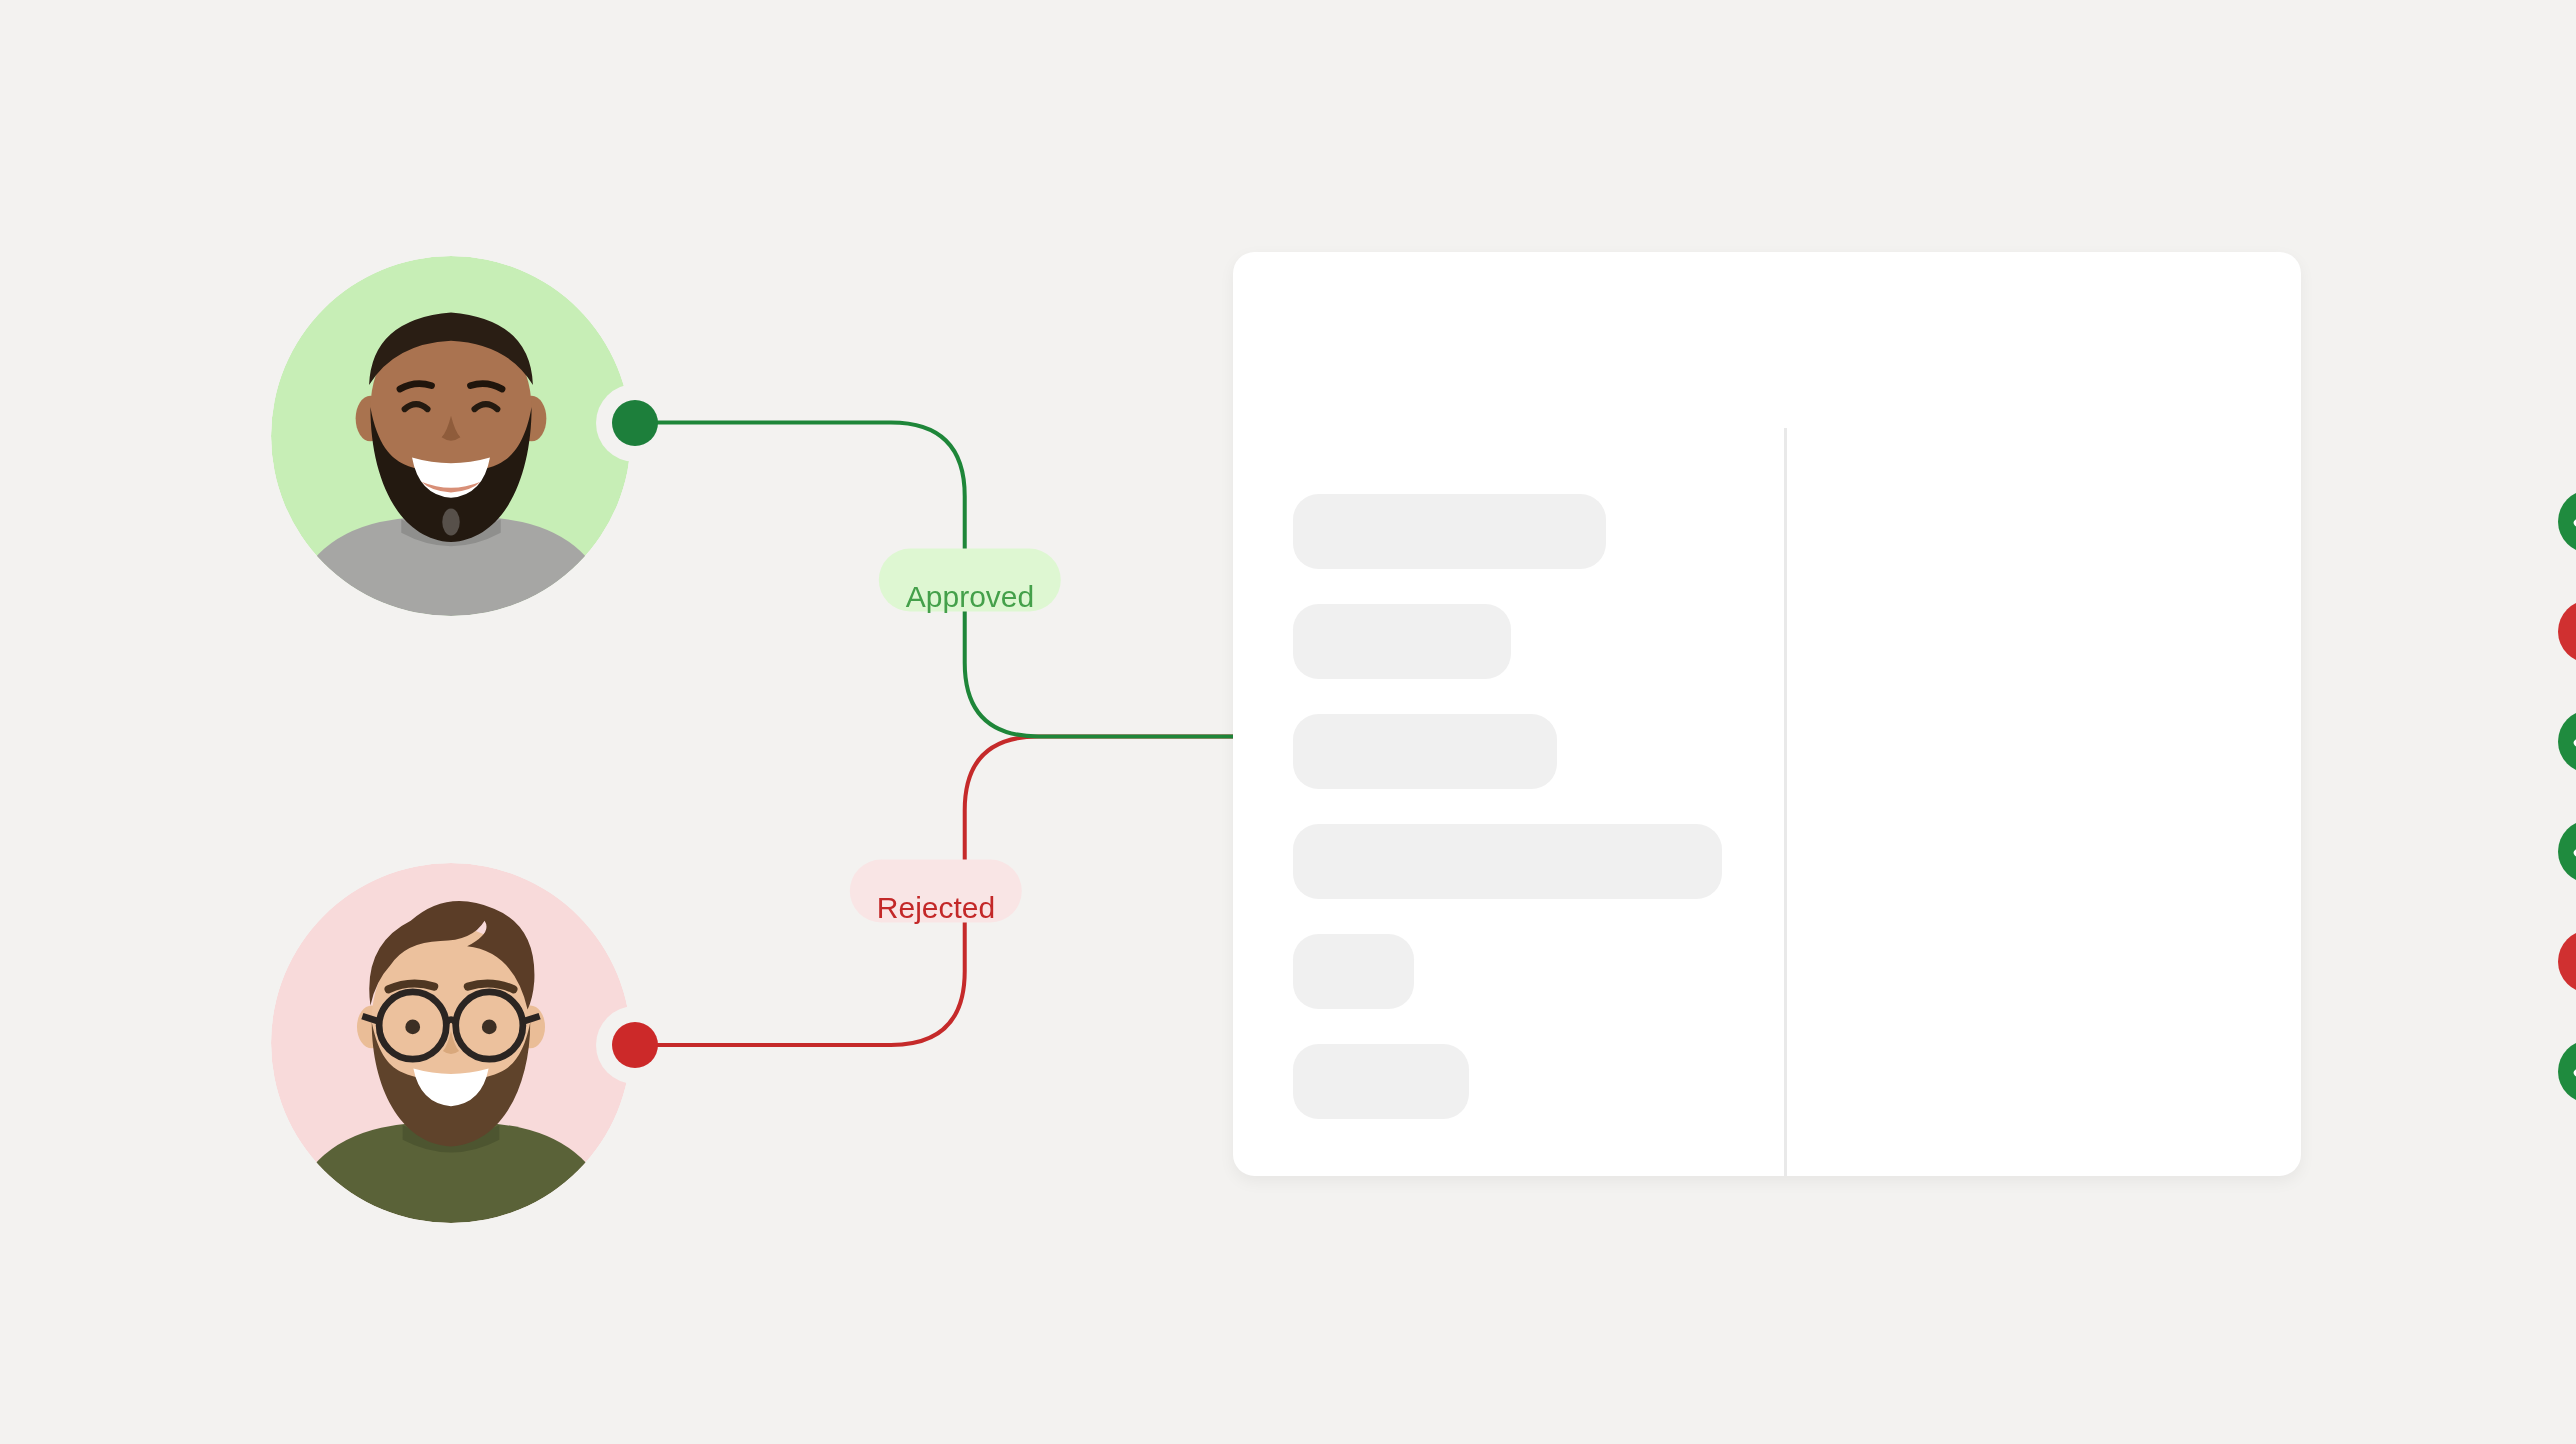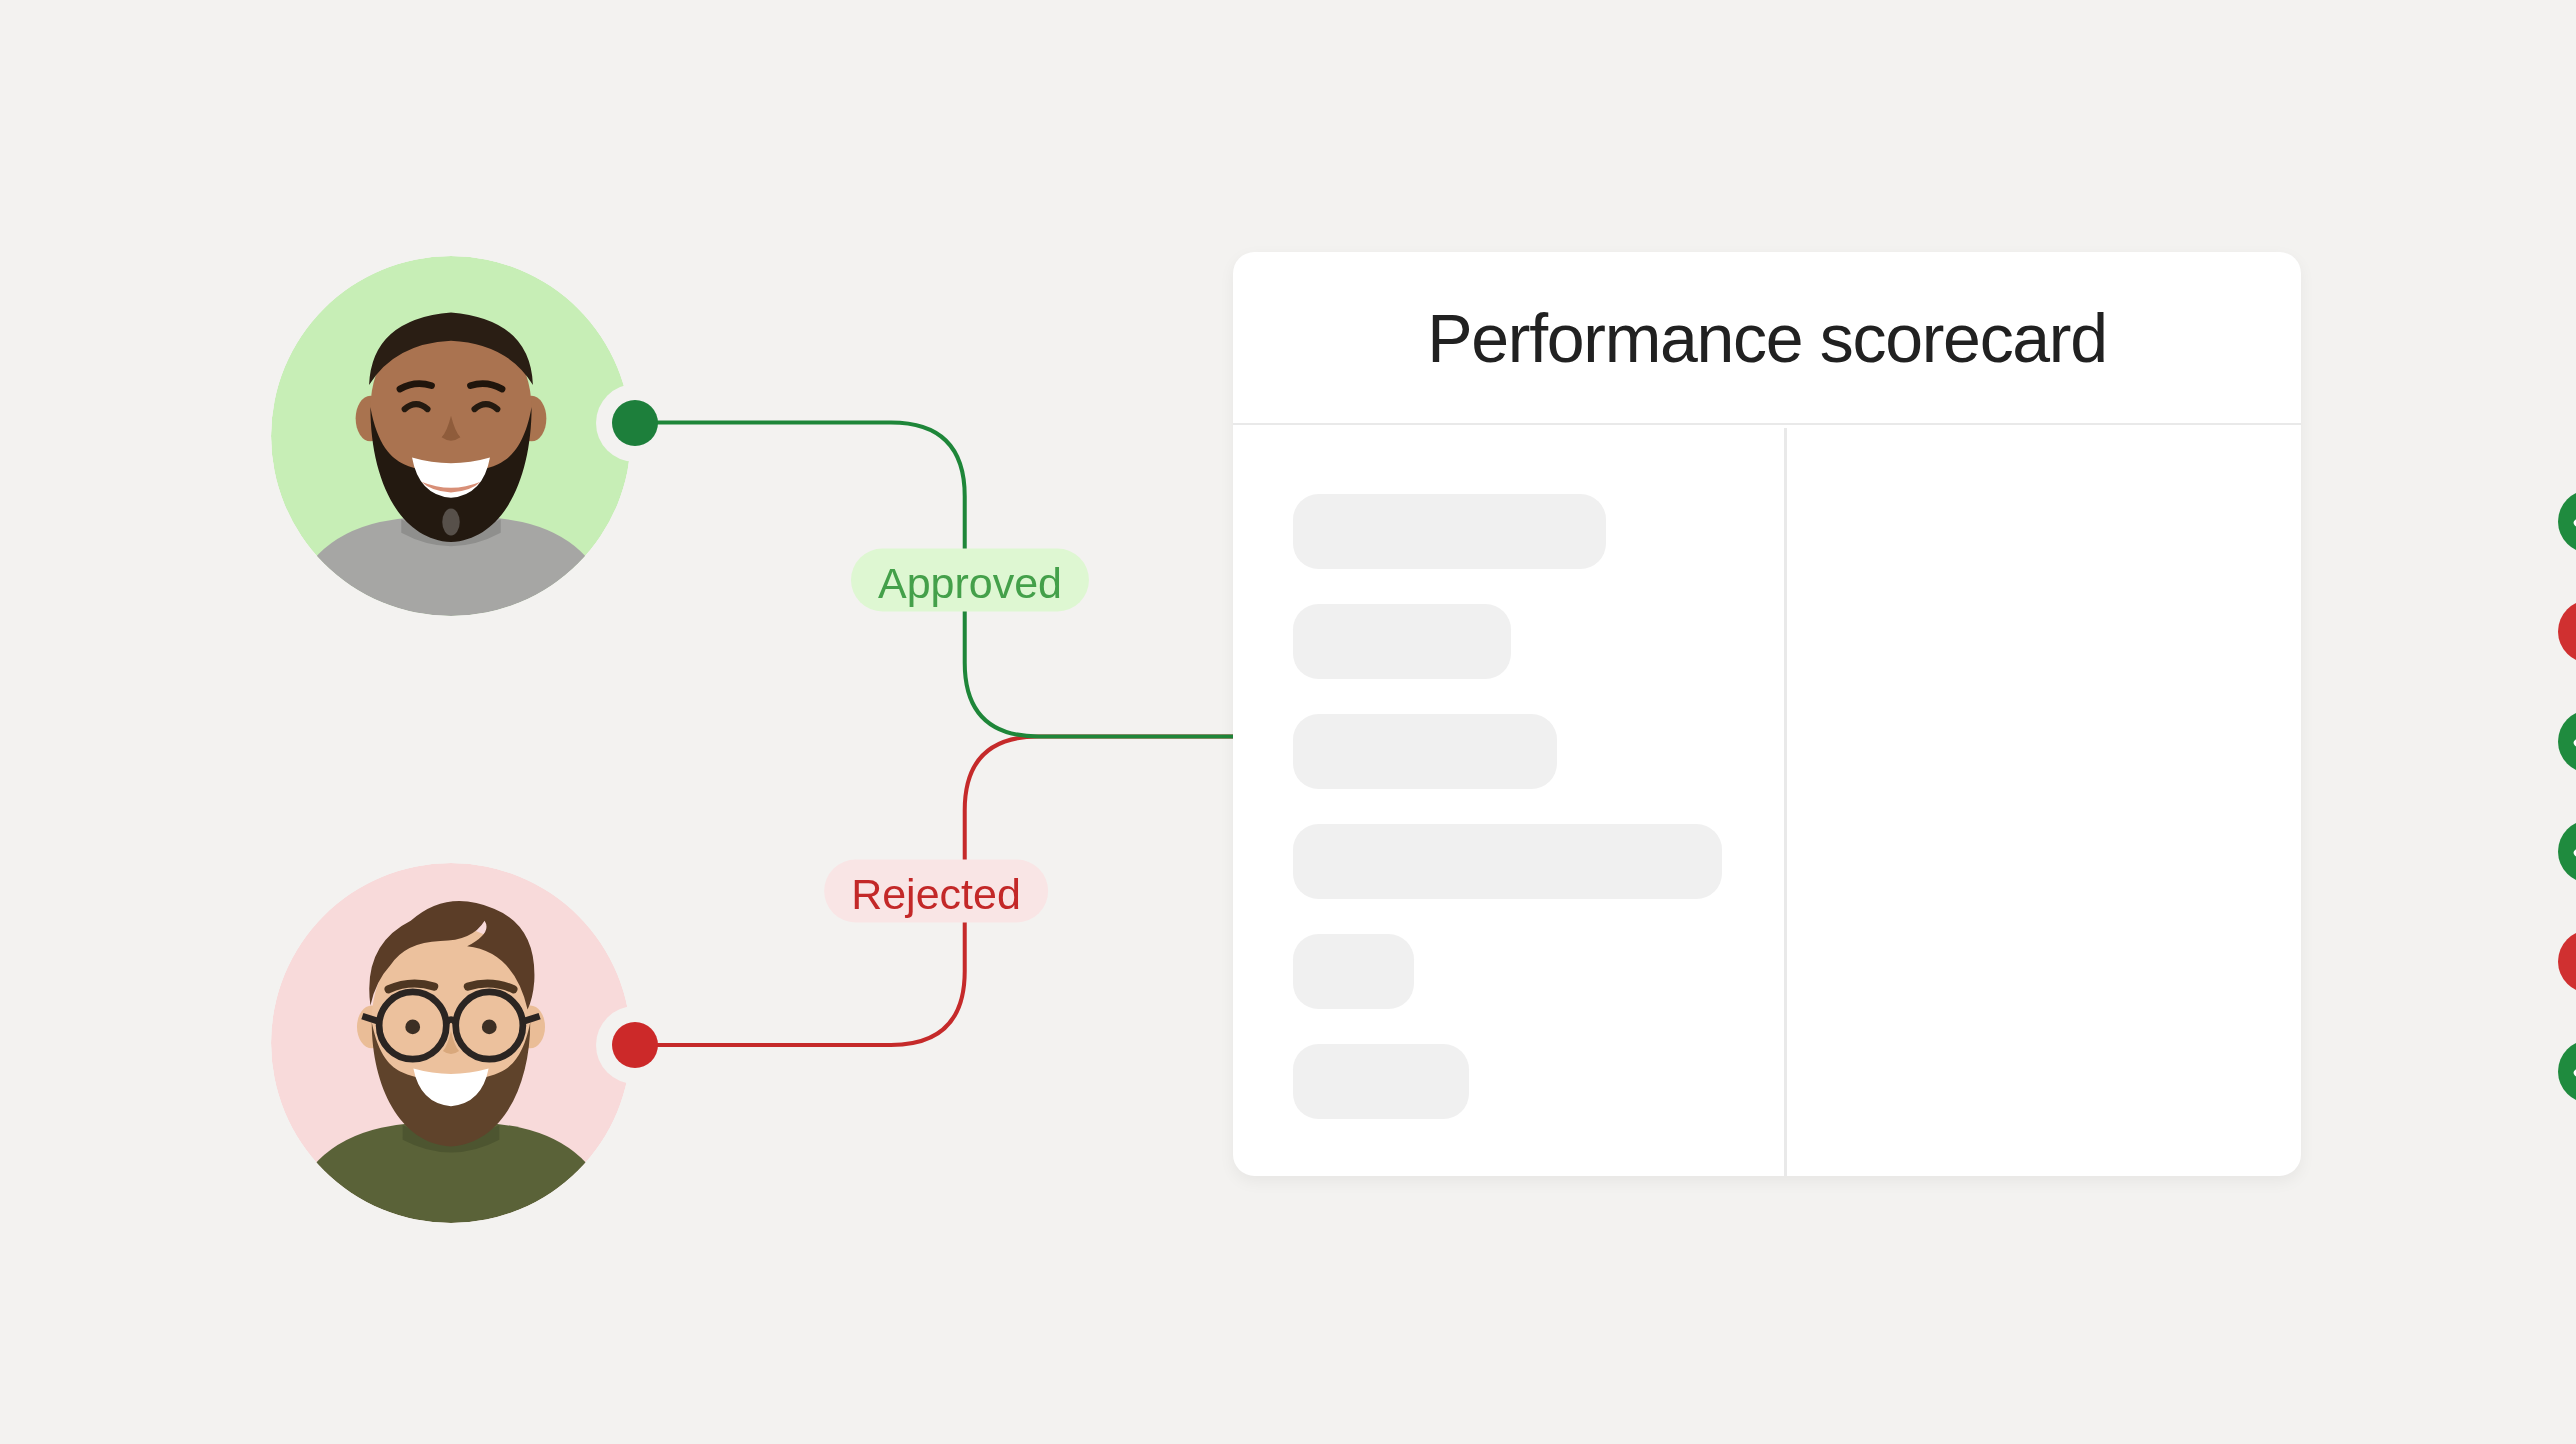--- a/index.html
+++ b/index.html
@@ -53,22 +53,22 @@
   .conn-dot{
     position:absolute;width:46px;height:46px;border-radius:50%;z-index:4;
   }
   #dot-approved{left:612px;top:400px;background:var(--green-dot);}
   #dot-rejected{left:612px;top:1022px;background:var(--red-dot);}
 
   
   .flow-badge{
     position:absolute;z-index:5;
     height:63px;line-height:63px;
-    padding:3px 27px;border-radius:32px;
-    font-size:43px;font-weight:500;letter-spacing:0;
+    padding:16px 27px;border-radius:32px;
+    font-size:30px;font-weight:500;letter-spacing:0;
     transform:translate(-50%,-50%);
     white-space:nowrap;
   }
   #badge-approved{
     left:970px;top:580px;
     background:var(--green-badge-bg);color:var(--green-badge-text);
   }
   #badge-rejected{
     left:936px;top:891px;
     background:var(--red-badge-bg);color:var(--red-badge-text);
@@ -182,23 +182,20 @@
 
 <div class="dot-ring" id="ring-approved"></div>
 <div class="dot-ring" id="ring-rejected"></div>
 <div class="conn-dot" id="dot-approved"></div>
 <div class="conn-dot" id="dot-rejected"></div>
 
 <div class="flow-badge" id="badge-approved">Approved</div>
 <div class="flow-badge" id="badge-rejected">Rejected</div>
 
 <div class="card">
-  <div class="card-header">
-    <div class="card-title">Performance scorecard</div>
-  </div>
   <div class="card-body">
     <div class="col-skeleton">
         <div class="skeleton-bar" style="top: 66px; width: 313px;"></div>
         <div class="skeleton-bar" style="top: 176px; width: 218px;"></div>
         <div class="skeleton-bar" style="top: 286px; width: 264px;"></div>
         <div class="skeleton-bar" style="top: 396px; width: 429px;"></div>
         <div class="skeleton-bar" style="top: 506px; width: 121px;"></div>
         <div class="skeleton-bar" style="top: 616px; width: 176px;"></div>
       </div>
     <div class="col-divider"></div>

